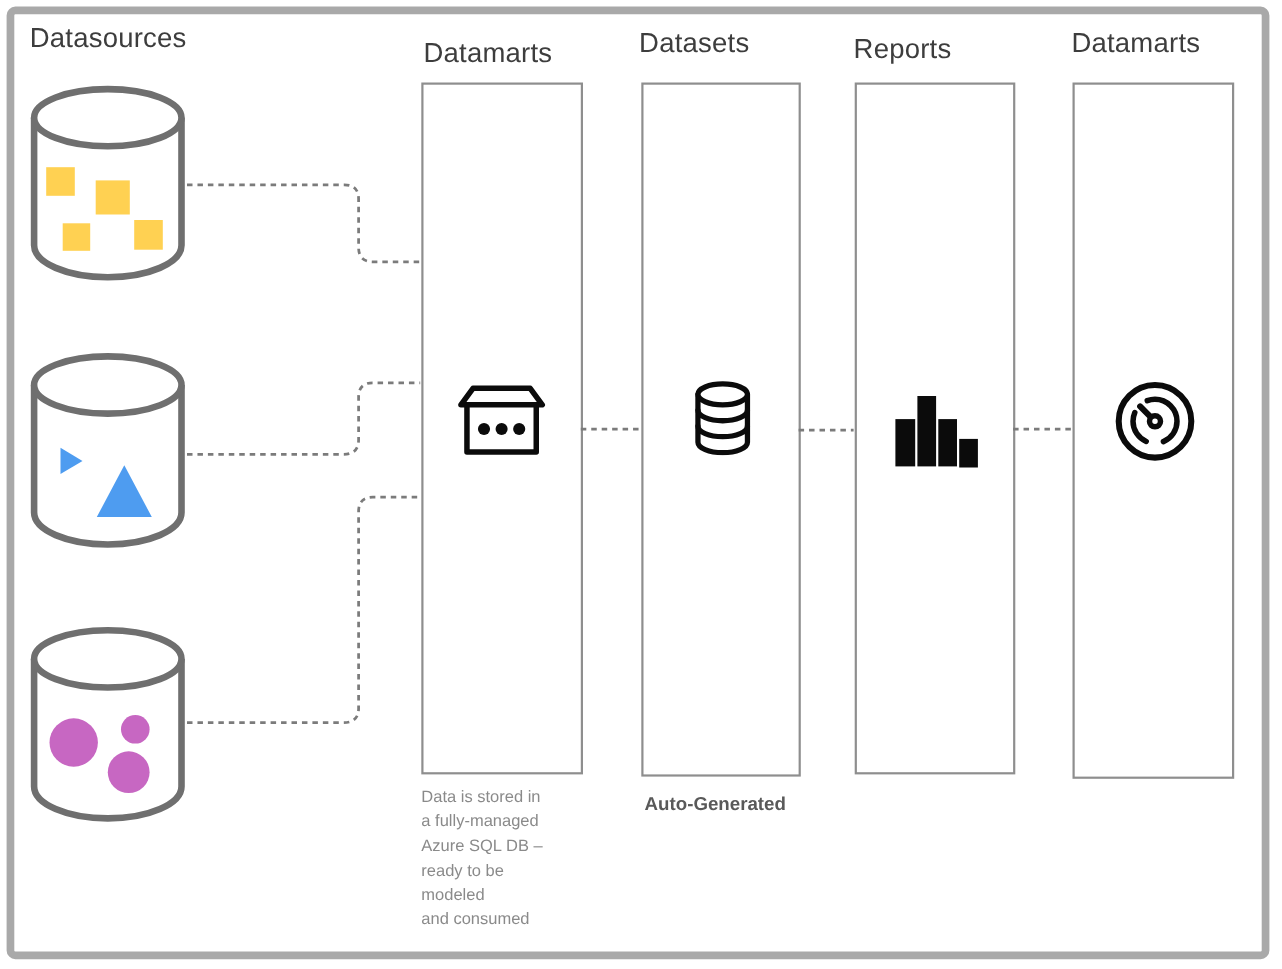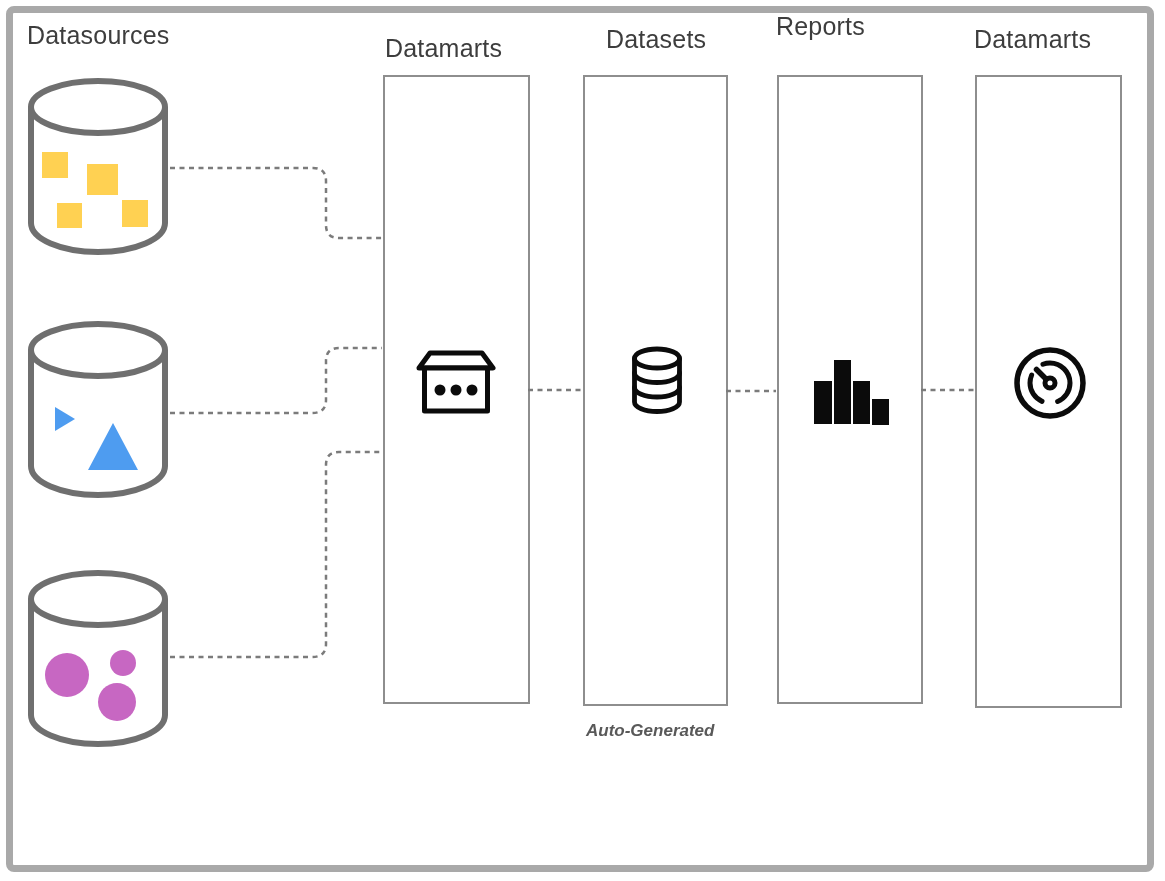--- a/index.html
+++ b/index.html
@@ -17,22 +17,22 @@
 </style>
 </head>
 <body>
 
 <div id="stage">
 
   <div class="frame"></div>
 
   <div class="col-header" style="left:27px;top:21px;">Datasources</div>
   <div class="col-header" style="left:385px;top:34px;">Datamarts</div>
-  <div class="col-header" style="left:581px;top:25px;margin-left:25px;">Datasets</div>
-  <div class="col-header" style="left:776px;top:12px;">Reports</div>
+  <div class="col-header" style="left:581px;top:25px;">Datasets</div>
+  <div class="col-header" style="left:776px;top:31px;">Reports</div>
   <div class="col-header" style="left:974px;top:25px;">Datamarts</div>
 
   <div class="col-box" style="left:383px;top:75px;width:143px;height:625px;"></div>
   <div class="col-box" style="left:583px;top:75px;width:141px;height:627px;"></div>
   <div class="col-box" style="left:777px;top:75px;width:142px;height:625px;"></div>
   <div class="col-box" style="left:975px;top:75px;width:143px;height:629px;"></div>
 
   <svg class="overlay" width="1165" height="881" viewBox="0 0 1165 881">
     <g fill="none" style="stroke:var(--connector)" stroke-width="2.5" stroke-dasharray="5 4.5">
       <path d="M 170 168 H 313 Q 326 168 326 181 V 225 Q 326 238 339 238 H 382"></path>
@@ -104,16 +104,24 @@
     </g>
   </svg>
 
   <svg class="overlay" style="left:1011px;top:346px;" width="78" height="74" viewBox="0 0 78 74">
     <circle cx="39" cy="37" r="33" fill="#fff" style="stroke:var(--icon-black)" stroke-width="5.5"></circle>
     <circle cx="39" cy="37" r="20" fill="none" style="stroke:var(--icon-black)" stroke-width="5" stroke-linecap="round" stroke-dasharray="23.4 16 31.1 16 39.2"></circle>
     <line x1="39" y1="37" x2="25.5" y2="23.5" style="stroke:var(--icon-black)" stroke-width="5.5" stroke-linecap="round"></line>
     <circle cx="39" cy="37" r="5" fill="#fff" style="stroke:var(--icon-black)" stroke-width="5"></circle>
   </svg>
 
+  <div class="caption" style="left:383px;top:714px;width:160px;">
+    <div>Data is stored in</div>
+    <div>a fully-managed</div>
+    <div>Azure SQL DB –</div>
+    <div>ready to be</div>
+    <div>modeled</div>
+    <div>and consumed</div>
+  </div>
 
-  <div class="caption-bold" style="left:586px;top:721px;font-style:italic;">Auto-Generated</div>
+  <div class="caption-bold" style="left:586px;top:721px;">Auto-Generated</div>
 
 </div>
 
 </body></html>

